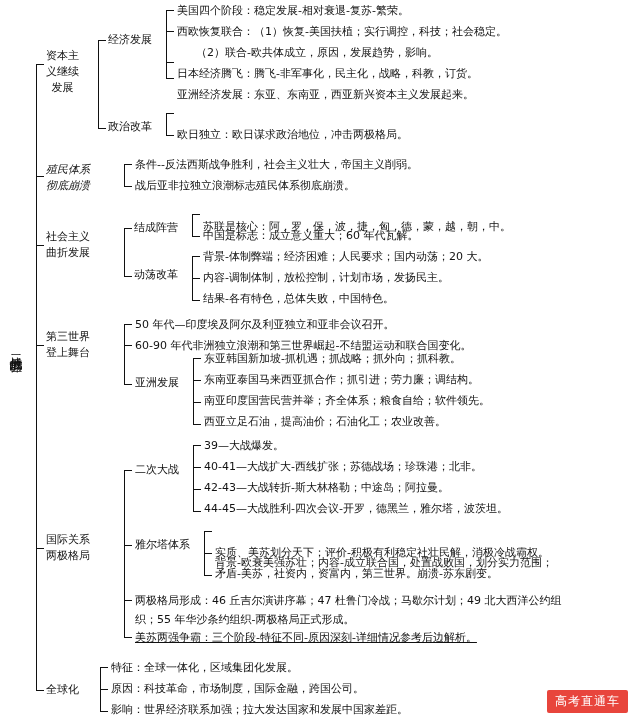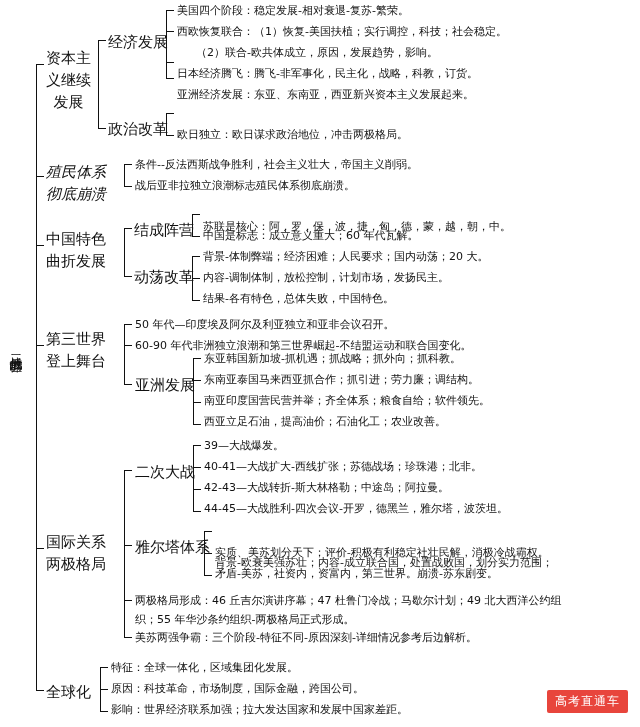--- a/index.html
+++ b/index.html
@@ -8,21 +8,21 @@
     background:#ffffff;
     font-family:"DejaVu Sans","Liberation Sans",sans-serif;
     font-size:11px;
     color:#111;
     position:relative;
     overflow:hidden;
   }
   #root{position:relative;width:640px;height:727px;}
 
   .txt{position:absolute;white-space:nowrap;line-height:1.25;}
-  .lbl{font-size:15px;color:#111;}
+  .lbl{font-size:11px;color:#111;}
   .leafline{font-size:11px;color:#111;}
 
   
   .v{position:absolute;width:1px;background:#111;}
   .h{position:absolute;height:1px;background:#111;}
 
   .root-title{
     position:absolute;font-size:13px;line-height:1.15;color:#111;text-align:center;
   }
   .watermark{
@@ -80,21 +80,21 @@
     <div style="white-space:pre-line;text-align:center;line-height:1.45;font-style:italic;">殖民体系
 彻底崩溃</div>
   </div>
   <div class="v" style="left:124px;top:164px;height:22px;"></div>
   <div class="h" style="left:124px;top:164px;width:8px;"></div>
   <div class="h" style="left:124px;top:186px;width:8px;"></div>
   <div class="txt leafline" style="left:135px;top:158px;">条件--反法西斯战争胜利，社会主义壮大，帝国主义削弱。</div>
   <div class="txt leafline" style="left:135px;top:179px;">战后亚非拉独立浪潮标志殖民体系彻底崩溃。</div>
 
   <div class="txt lbl" style="left:46px;top:229px;">
-    <div style="white-space:pre-line;text-align:center;line-height:1.45;">中国特色
+    <div style="white-space:pre-line;text-align:center;line-height:1.45;">社会主义
 曲折发展</div>
   </div>
   <div class="v" style="left:124px;top:228px;height:48px;"></div>
   <div class="h" style="left:124px;top:228px;width:8px;"></div>
   <div class="h" style="left:124px;top:276px;width:8px;"></div>
 
   <div class="txt lbl" style="left:134px;top:221px;">结成阵营</div>
   <div class="v" style="left:192px;top:214px;height:22px;"></div>
   <div class="h" style="left:192px;top:214px;width:8px;"></div>
   <div class="h" style="left:192px;top:236px;width:8px;"></div>
@@ -153,26 +153,26 @@
   <div class="txt leafline" style="left:204px;top:460px;">40-41—大战扩大-西线扩张；苏德战场；珍珠港；北非。</div>
   <div class="txt leafline" style="left:204px;top:481px;">42-43—大战转折-斯大林格勒；中途岛；阿拉曼。</div>
   <div class="txt leafline" style="left:204px;top:502px;">44-45—大战胜利-四次会议-开罗，德黑兰，雅尔塔，波茨坦。</div>
 
   <div class="txt lbl" style="left:135px;top:538px;">雅尔塔体系</div>
   <div class="v" style="left:204px;top:531px;height:44px;"></div>
   <div class="h" style="left:204px;top:531px;width:8px;"></div>
   <div class="h" style="left:204px;top:553px;width:8px;"></div>
   <div class="h" style="left:204px;top:575px;width:8px;"></div>
   <div class="txt leafline" style="left:215px;top:556px;">背景-欧衰美强苏壮；内容-成立联合国，处置战败国，划分实力范围；</div>
-  <div class="txt leafline" style="left:215px;top:546px;font-family:Liberation Serif, serif;">实质、美苏划分天下；评价-积极有利稳定社壮民解，消极冷战霸权。</div>
+  <div class="txt leafline" style="left:215px;top:546px;">实质、美苏划分天下；评价-积极有利稳定社壮民解，消极冷战霸权。</div>
   <div class="txt leafline" style="left:215px;top:567px;">矛盾-美苏，社资内，资富内，第三世界。崩溃-苏东剧变。</div>
 
   <div class="txt leafline" style="left:135px;top:594px;">两极格局形成：46 丘吉尔演讲序幕；47 杜鲁门冷战；马歇尔计划；49 北大西洋公约组</div>
   <div class="txt leafline" style="left:135px;top:613px;">织；55 年华沙条约组织-两极格局正式形成。</div>
-  <div class="txt leafline" style="left:135px;top:631px;">美苏两强争霸：三个阶段-特征不同-原因深刻-详细情况参考后边解析。</div>
+  <div class="txt leafline" style="left:135px;top:631px;text-decoration:underline;">美苏两强争霸：三个阶段-特征不同-原因深刻-详细情况参考后边解析。</div>
 
   <div class="txt lbl" style="left:46px;top:683px;">全球化</div>
   <div class="v" style="left:100px;top:667px;height:44px;"></div>
   <div class="h" style="left:100px;top:667px;width:8px;"></div>
   <div class="h" style="left:100px;top:689px;width:8px;"></div>
   <div class="h" style="left:100px;top:711px;width:8px;"></div>
   <div class="txt leafline" style="left:111px;top:661px;">特征：全球一体化，区域集团化发展。</div>
   <div class="txt leafline" style="left:111px;top:682px;">原因：科技革命，市场制度，国际金融，跨国公司。</div>
   <div class="txt leafline" style="left:111px;top:703px;">影响：世界经济联系加强；拉大发达国家和发展中国家差距。</div>
 

